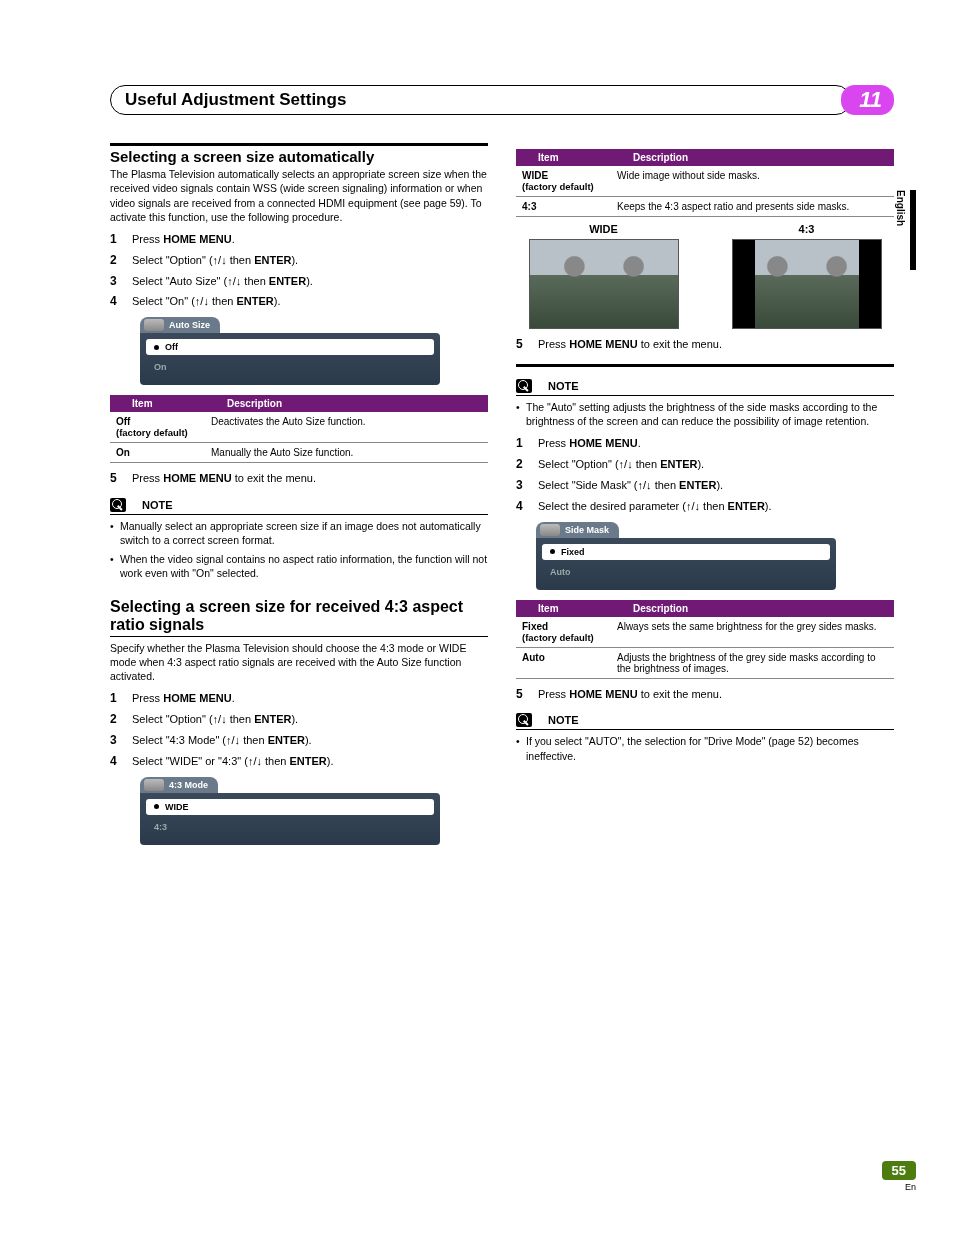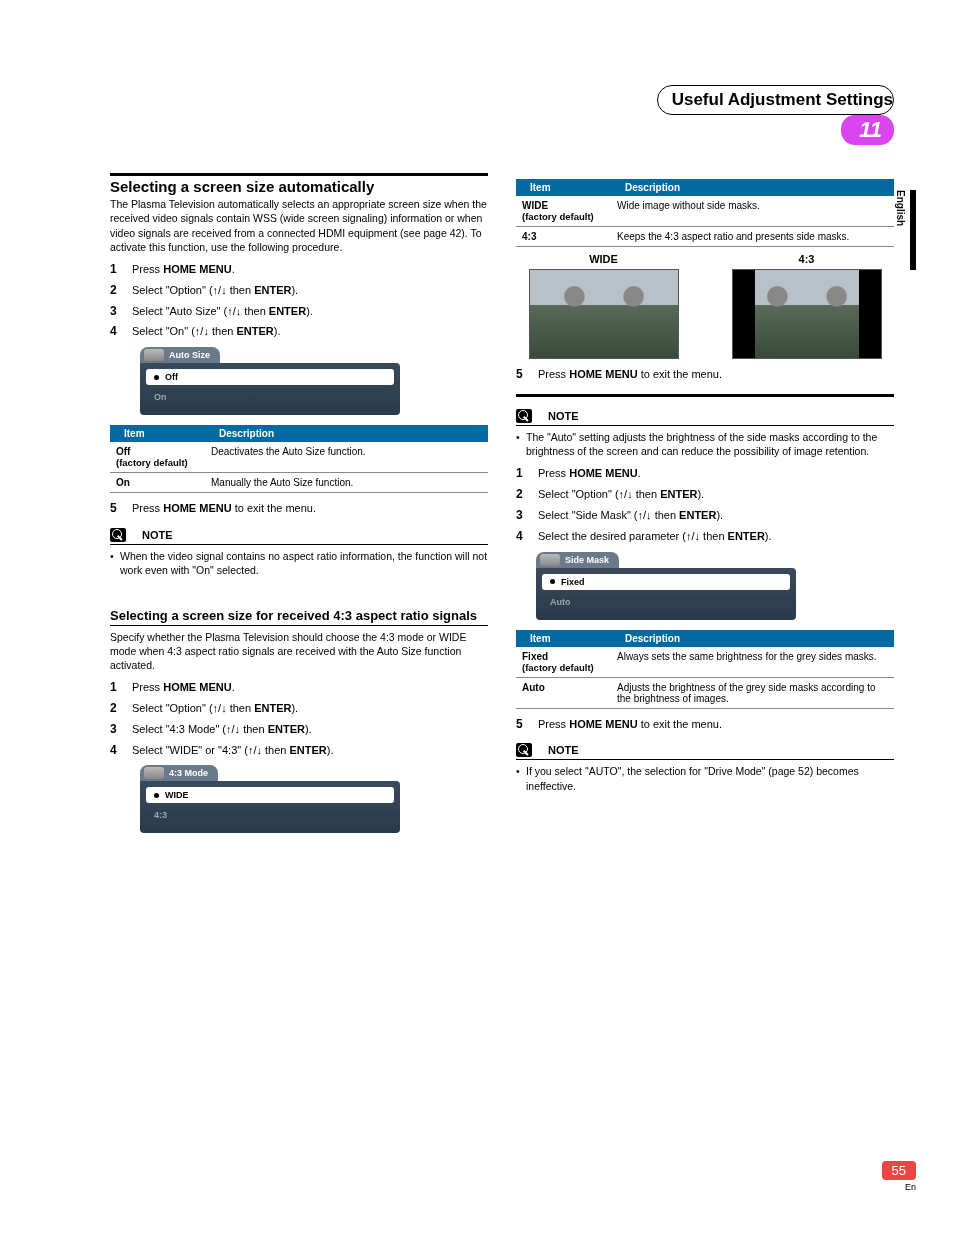--- a/index.html
+++ b/index.html
@@ -8,23 +8,22 @@
     font-size: 11px;
     color: #000;
     background: #fff;
     width: 954px;
     height: 1244px;
     position: relative;
     padding: 85px 60px 40px 110px;
   }
   .header-bar {
     display: flex;
-    align-items: flex-end;
+    align-items: center;
     margin-bottom: 28px;
-    flex-direction: column;
   }
   .header-title-wrap {
     display: flex;
     align-items: center;
     background: #fff;
     border: 1px solid #000;
     border-radius: 16px;
     padding: 4px 0 4px 14px;
     flex: 1;
   }
@@ -51,37 +50,37 @@
   }
   .col { flex: 1; min-width: 0; }
   .accent-bar { height: 3px; background: #000; margin-bottom: 2px; }
   h2 {
     font-size: 15px;
     font-weight: bold;
     margin-bottom: 2px;
     line-height: 1.15;
   }
   .subhead {
-    font-size: 13px;
+    font-size: 16px;
     font-weight: bold;
     border-bottom: 1px solid #000;
     padding-bottom: 2px;
-    margin-top: 30px;
+    margin-top: 18px;
     margin-bottom: 4px;
   }
   p { font-size: 10.5px; line-height: 1.35; margin-bottom: 6px; }
   .step-list { margin: 8px 0; }
   .step-row { display: flex; margin-bottom: 6px; }
   .step-num { font-weight: bold; font-size: 12px; width: 22px; flex-shrink:0; }
   .step-body { font-size: 11px; line-height: 1.35; }
   .bold { font-weight: bold; }
   .arrow { font-family: Arial; }
   .menu-box {
     margin: 8px 0 10px 30px;
-    width: 260px;
+    width: 300px;
   }
   .menu-tab {
     display: inline-flex;
     align-items: center;
     background: #6a7a8a;
     color: #fff;
     font-size: 9px;
     font-weight: bold;
     padding: 2px 10px 2px 4px;
     border-radius: 8px 8px 0 0;
@@ -112,22 +111,22 @@
   .menu-item.dim {
     background: transparent;
     color: #9aa;
   }
   .menu-bullet {
     width: 5px; height: 5px; background: #000;
     border-radius: 50%; margin-right: 6px;
   }
   .desc-table { width: 100%; border-collapse: collapse; margin: 6px 0 4px 0; }
   .desc-table thead td {
-    background: #0369a1; color: #fff; font-size: 10px; font-weight: bold;
-    padding: 3px 14px;
+    background: #701a75; color: #fff; font-size: 10px; font-weight: bold;
+    padding: 3px 22px;
   }
   .desc-table tbody td {
     font-size: 10px; padding: 4px 6px; vertical-align: top;
     border-bottom: 1px solid #888;
   }
   .desc-table tbody td:first-child { font-weight: bold; width: 95px; }
   .fd { font-weight: bold; font-size: 9.5px; text-align: right; }
   .note-head {
     display: flex; align-items: center; gap: 16px;
     border-bottom: 1px solid #000; margin: 12px 0 4px 0; padding-bottom: 2px;
@@ -178,21 +177,21 @@
     padding-right: 4px;
     height: 80px;
   }
   .footer-page {
     position: absolute;
     right: 38px;
     bottom: 52px;
     text-align: right;
   }
   .footer-page .pn {
-    background: #ef4444; color: #fff; font-weight: normal;
+    background: #4d7c0f; color: #fff; font-weight: bold;
     font-size: 13px; padding: 2px 10px; border-radius: 4px;
     display: inline-block;
   }
   .footer-page .lang { font-size: 9px; margin-top: 2px; }
 </style>
 </head>
 <body>
 
 <div class="header-bar">
   <div class="header-title-wrap">
@@ -201,21 +200,21 @@
   <span class="header-badge">11</span>
 </div>
 
 <div class="side-tab">English</div>
 
 <div class="cols">
 
   <div class="col">
     <div class="accent-bar"></div>
     <h2>Selecting a screen size automatically</h2>
-    <p>The Plasma Television automatically selects an appropriate screen size when the received video signals contain WSS (wide screen signaling) information or when video signals are received from a connected HDMI equipment (see page 42). To activate this function, use the following procedure.</p>
+    <p>The Plasma Television automatically selects an appropriate screen size when the received video signals contain WSS (wide screen signaling) information or when video signals are received from a connected HDMI equipment (see page 59). To activate this function, use the following procedure.</p>
 
     <div class="step-list">
       <div class="step-row">
           <span class="step-num">1</span>
         <span class="step-body"><span>Press </span><span class="bold">HOME MENU</span><span>.</span></span>
         </div>
       <div class="step-row">
           <span class="step-num">2</span>
         <span class="step-body"><span>Select "Option" (</span><span class="arrow">↑/↓</span><span> then </span><span class="bold">ENTER</span><span>).</span></span>
         </div>
@@ -269,20 +268,21 @@
           <span class="step-num">5</span>
         <span class="step-body"><span>Press </span><span class="bold">HOME MENU</span><span> to exit the menu.</span></span>
         </div>
     </div>
 
     <div class="note-head">
       <span class="note-icon"></span>
       <span class="note-label">NOTE</span>
     </div>
     <ul class="bullets">
+      <li>Manually select an appropriate screen size if an image does not automatically switch to a correct screen format.</li>
       <li>When the video signal contains no aspect ratio information, the function will not work even with "On" selected.</li>
     </ul>
 
     <div class="subhead">Selecting a screen size for received 4:3 aspect ratio signals</div>
     <p>Specify whether the Plasma Television should choose the 4:3 mode or WIDE mode when 4:3 aspect ratio signals are received with the Auto Size function activated.</p>
 
     <div class="step-list">
       <div class="step-row">
           <span class="step-num">1</span>
         <span class="step-body"><span>Press </span><span class="bold">HOME MENU</span><span>.</span></span>

